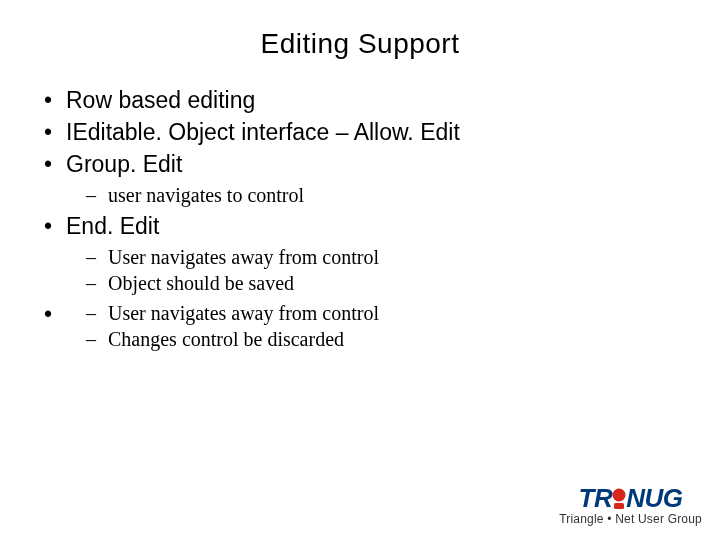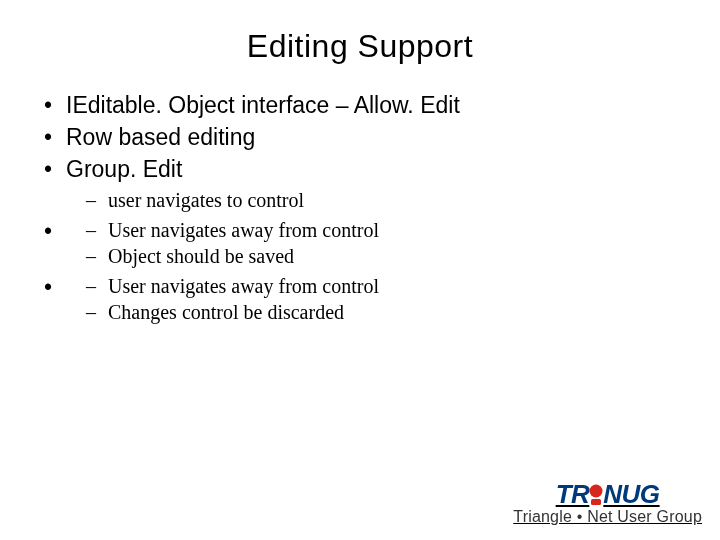--- a/index.html
+++ b/index.html
@@ -1,45 +1,45 @@
 <!DOCTYPE html>
 <html><head>
 <meta charset="utf-8">
 <style>
   * { margin: 0; padding: 0; box-sizing: border-box; }
   html, body { width: 720px; height: 540px; background: #fff; font-family: Arial, Helvetica, sans-serif; color: #000; }
   .slide { position: relative; width: 720px; height: 540px; padding: 20px 40px 0 40px; }
-  .title { font-size: 32px; font-weight: 400; text-align: center; margin: 8px 0 26px 0; letter-spacing: 0.5px; }
+  .title { font-size: 28px; font-weight: 400; text-align: center; margin: 8px 0 26px 0; letter-spacing: 0.5px; }
   ul.level1 { list-style: none; font-size: 23px; line-height: 1.3; }
   ul.level1 > li { position: relative; padding-left: 26px; margin-bottom: 2px; }
   ul.level1 > li::before { content: "•"; position: absolute; left: 4px; top: 0; }
   ul.level2 { list-style: none; font-size: 20px; margin-top: 2px; margin-bottom: 4px; font-family: Liberation Serif, serif; }
   ul.level2 > li { position: relative; padding-left: 30px; margin-left: 12px; }
   ul.level2 > li::before { content: "–"; position: absolute; left: 8px; top: 0; }
-  .logo { position: absolute; right: 18px; bottom: 14px; text-align: center; text-decoration: underline; }
+  .logo { position: absolute; right: 18px; bottom: 14px; text-align: center; }
   .brand { font-family: Arial, Helvetica, sans-serif; font-weight: 700; font-style: italic; font-size: 26px; letter-spacing: -0.5px; color: #003a7a; }
   .brand .tri { color: #003a7a; }
-  .tag { font-size: 16px; color: #333; margin-top: -2px; letter-spacing: 0.2px; }
+  .tag { font-size: 12px; color: #333; margin-top: -2px; letter-spacing: 0.2px; }
   svg.dotnet { display:inline-block; vertical-align: -3px; margin: 0 -2px 0 -2px; }
 </style>
 </head>
 <body>
 
 <div class="slide">
   <h1 class="title">Editing Support</h1>
 
   <ul class="level1">
+    <li><span>Row based editing</span></li>
     <li><span>IEditable. Object interface – Allow. Edit</span></li>
-    <li><span>Row based editing</span></li>
     <li><span>Group. Edit</span>
       <ul class="level2">
         <li><span>user navigates to control</span></li>
       </ul>
     </li>
-    <li>
+    <li><span>End. Edit</span>
       <ul class="level2">
         <li><span>User navigates away from control</span></li>
         <li><span>Object should be saved</span></li>
       </ul>
     </li>
     <li>
       <ul class="level2">
         <li><span>User navigates away from control</span></li>
         <li><span>Changes control be discarded</span></li>
       </ul>

